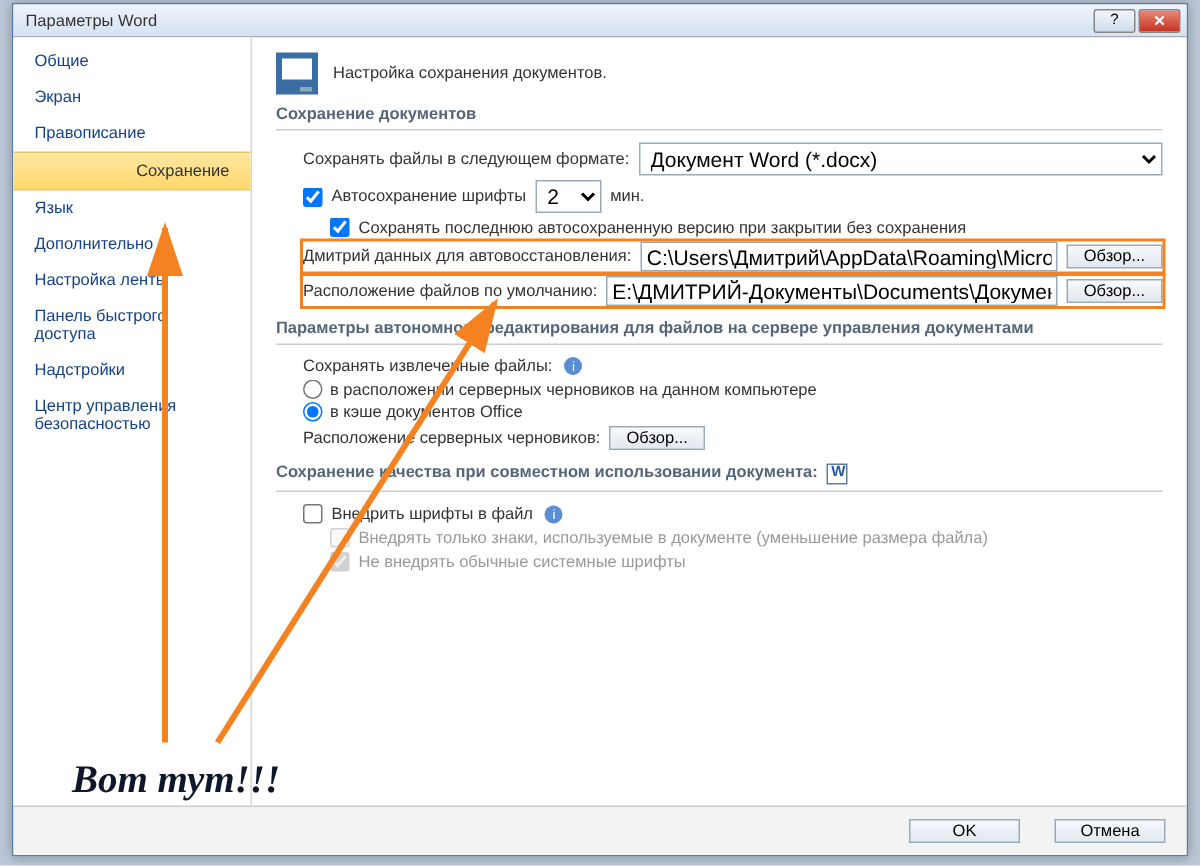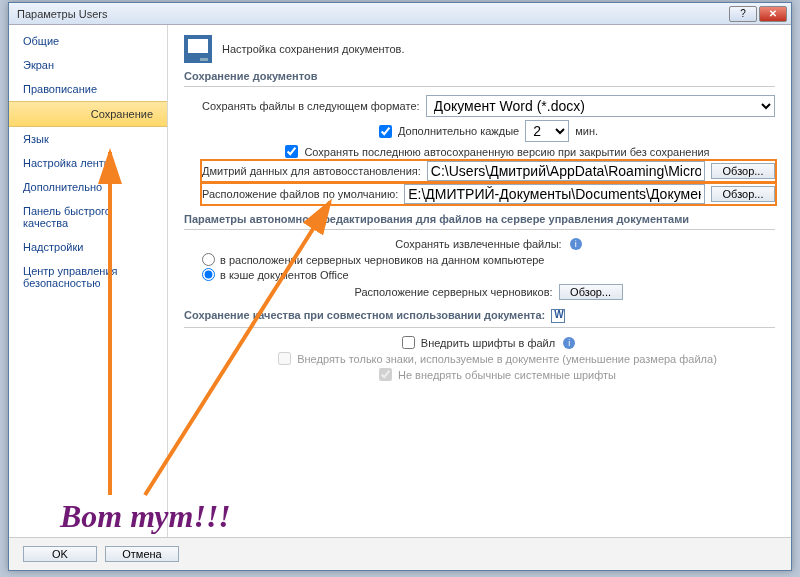--- a/index.html
+++ b/index.html
@@ -21,73 +21,73 @@
 .disk-icon::before { content:""; position:absolute; left:4px; top:4px; width:20px; height:14px; background:#fff; }
 .disk-icon::after { content:""; position:absolute; right:4px; bottom:2px; width:8px; height:3px; background:#8ab; }
 .section-title { font-weight: bold; color: #55657a; padding: 6px 0 4px; border-bottom: 1px solid #ccc; margin-bottom: 8px; }
 .row { display: flex; align-items: center; gap: 6px; margin: 3px 0; }
 .row label.lbl { white-space: nowrap; }
 select, input[type=text] { border: 1px solid #9ab; padding: 1px 3px; font-size: 14px; background: #fff; }
 select.small { width: 44px; }
 .wide-select { flex:1; min-width: 210px; }
 .fld { flex:1; }
 .btn { border: 1px solid #9ab; background: linear-gradient(#f7f9fc,#e2e8f0); padding: 1px 0; font-size: 11px; cursor: pointer; min-width: 64px; }
-.sub { margin-left: 18px; justify-content: center; }
+.sub { margin-left: 18px; }
 .disabled { color: #999; }
 .help-icon { display:inline-block; width:12px; height:12px; border-radius:50%; background:#5b8dd6; color:#fff; font-size:9px; text-align:center; line-height:12px; margin-left:2px; }
 .radio-row { display:flex; align-items:center; gap:5px; margin:2px 0 2px 18px; }
-.footer { border-top: 1px solid #ccc; padding: 8px 14px; display:flex; gap:8px; background:#f3f3f3; }
+.footer { border-top: 1px solid #ccc; padding: 8px 14px; display:flex; justify-content:flex-end; gap:23px; background:#f3f3f3; }
 
 .hl-orange { outline: 2px solid #f58220; outline-offset: 0; }
-.annot-text { position:absolute; left:60px; bottom:42px; color:#701a75; font-weight:bold; font-style:italic; font-size:32px; font-family: Georgia, serif; }
+.annot-text { position:absolute; left:48px; bottom:42px; color:#0f172a; font-weight:bold; font-style:italic; font-size:26px; font-family: Georgia, serif; }
 svg.arrows { position:absolute; left:0; top:0; pointer-events:none; }
 .doc-mini { width:14px; height:14px; background:#fff; border:1px solid #5b7ea5; position:relative; }
 .doc-mini::after { content:"W"; position:absolute; left:2px; top:-1px; color:#2b579a; font-size:10px; font-weight:bold; }
 </style>
 </head>
 <body>
 
 <div class="dialog">
   <div class="titlebar">
-    <span class="title">Параметры Users</span>
+    <span class="title">Параметры Word</span>
     <div class="win-btns">
       <div class="win-btn win-help">?</div>
       <div class="win-btn win-close">✕</div>
     </div>
   </div>
   <div class="body">
     <div class="sidebar">
       <div class="side-item"><span>Общие</span></div>
       <div class="side-item"><span>Экран</span></div>
       <div class="side-item"><span>Правописание</span></div>
       <div class="side-item active"><span>Сохранение</span></div>
       <div class="side-item"><span>Язык</span></div>
+      <div class="side-item"><span>Дополнительно</span></div>
       <div class="side-item"><span>Настройка ленты</span></div>
-      <div class="side-item"><span>Дополнительно</span></div>
-      <div class="side-item"><span>Панель быстрого качества</span></div>
+      <div class="side-item"><span>Панель быстрого доступа</span></div>
       <div class="side-item"><span>Надстройки</span></div>
       <div class="side-item"><span>Центр управления безопасностью</span></div>
     </div>
 
     <div class="content">
       <div class="hdr-row">
         <div class="disk-icon"></div>
         <span>Настройка сохранения документов.</span>
       </div>
 
       <div class="section-title">Сохранение документов</div>
 
       <div class="row sub">
         <label class="lbl">Сохранять файлы в следующем формате:</label>
         <select class="wide-select"><option>Документ Word (*.docx)</option></select>
       </div>
 
       <div class="row sub">
         <input type="checkbox" checked="" style="">
-        <label class="lbl">Дополнительно каждые</label>
+        <label class="lbl">Автосохранение шрифты</label>
         <select class="small"><option>2</option></select>
         <span>мин.</span>
       </div>
 
       <div class="row sub" style="margin-left:36px">
         <input type="checkbox" checked="" style="">
         <label class="lbl">Сохранять последнюю автосохраненную версию при закрытии без сохранения</label>
       </div>
 
       <div class="row sub hl-orange">

